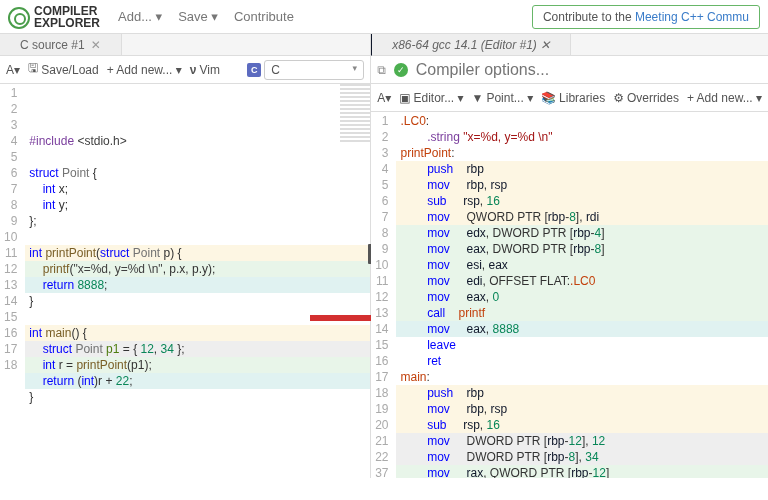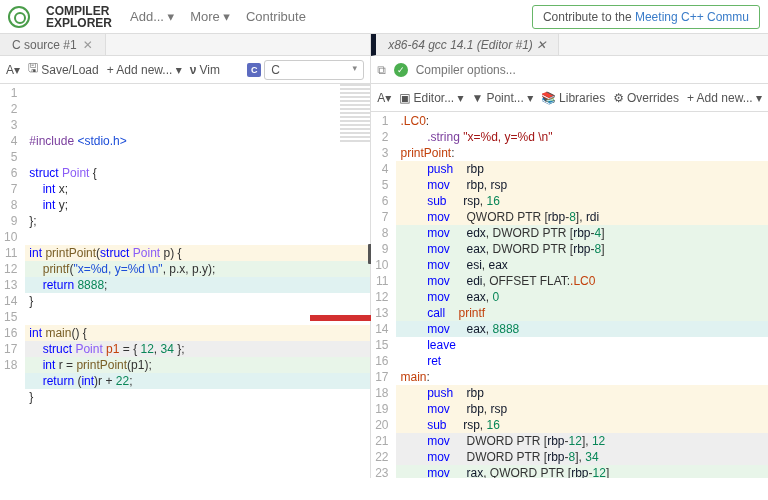--- a/index.html
+++ b/index.html
@@ -1,59 +1,59 @@
 <!DOCTYPE html>
 <html><head>
 <meta charset="utf-8">
 <style>
 *{margin:0;padding:0;box-sizing:border-box;font-family:-apple-system,BlinkMacSystemFont,"Segoe UI",sans-serif;font-size:12px}
 body{width:768px;height:500px;overflow:hidden;background:#fff;color:#333}
 .header{display:flex;align-items:center;height:34px;padding:0 8px;border-bottom:1px solid #ddd}
-.logo{display:flex;align-items:center;gap:16px;margin-right:18px}
+.logo{display:flex;align-items:flex-end;gap:4px;margin-right:18px}
 .logo-icon{width:22px;height:22px;border:2px solid #4a9d4a;border-radius:50%;position:relative}
 .logo-icon:before{content:"";position:absolute;width:8px;height:8px;border:2px solid #4a9d4a;border-radius:50%;top:4px;left:4px}
 .logo-text{font-weight:bold;font-size:11px;line-height:1;color:#333}
 .logo-text span{display:block}
 .top-menu{display:flex;gap:16px}
 .top-menu-item{color:#777;cursor:pointer;font-size:13px}
 .contribute{margin-left:auto;border:1px solid #67b668;border-radius:3px;padding:4px 10px;color:#555;font-size:12px}
 .contribute a{color:#3a7cc9;text-decoration:none}
 .tabs-row{display:flex;height:22px;background:#f5f5f5;border-bottom:1px solid #ddd}
-.tabs-row.right{border-left:5px solid #0f172a}
-.tab{padding:3px 12px;font-size:11px;color:#666;display:flex;align-items:center;gap:6px;background:#eee;border-right:1px solid #ddd}
+.tabs-row.right{border-left:1px solid #0f172a}
+.tab{padding:3px 20px;font-size:11px;color:#666;display:flex;align-items:center;gap:6px;background:#eee;border-right:1px solid #ddd}
 .tab.italic{font-style:italic}
 .tab .close{color:#999;cursor:pointer}
 .main{display:flex;height:444px}
 .pane{flex:1;display:flex;flex-direction:column;border-right:1px solid #ddd;position:relative}
 .pane:last-child{border-right:none}
 .toolbar{display:flex;align-items:center;height:28px;padding:0 6px;gap:8px;border-bottom:1px solid #ddd;font-size:12px;color:#555}
 .tb-item{display:flex;align-items:center;gap:3px;cursor:pointer;white-space:nowrap}
 .tb-item.right{margin-left:auto}
 .sel{border:1px solid #ccc;border-radius:3px;padding:2px 20px 2px 6px;background:#fff;min-width:100px;position:relative;font-size:12px}
 .sel.wide{min-width:150px}
 .sel:after{content:"▾";position:absolute;right:6px;color:#888;font-size:9px}
 .ext-icon{color:#888;cursor:pointer}
 .green-check{width:14px;height:14px;background:#4caf50;border-radius:50%;color:#fff;display:flex;align-items:center;justify-content:center;font-size:9px}
-.opts-input{border:none;outline:none;color:#0f766e;font-size:12px;flex:1}
+.opts-input{border:none;outline:none;color:#0f766e;font-size:16px;flex:1}
 .editor{flex:1;display:flex;font-family:Menlo,Consolas,monospace;font-size:12px;overflow:hidden;position:relative}
 .gutter{background:#fff;color:#aaa;text-align:right;padding:1px 8px 0 4px;user-select:none;line-height:16px}
 .code{flex:1;padding:1px 0 0 0;line-height:16px;white-space:pre;position:relative}
 .ln{height:16px;padding-left:4px}
 .minimap{position:absolute;right:0;top:0;width:30px;height:60px;background:linear-gradient(#ddd 2px,transparent 2px) 0 0/100% 4px}
 .hl-yellow{background:#fdf6e3}
 .hl-green{background:#e8f5e9}
 .hl-teal{background:#e0f2f1}
 .hl-gray{background:#eeeeee}
 .k-blue{color:#0000ff}
-.k-teal{color:#c2410c}
-.k-red{color:#1d4ed8}
+.k-teal{color:#4d7c0f}
+.k-red{color:#404040}
 .k-num{color:#098658}
 .k-func{color:#795e26}
 .k-purple{color:#7a3e9d}
-.k-dgreen{color:#8b5cf6}
+.k-dgreen{color:#737373}
 .annotations{position:absolute;left:140px;top:225px;color:#d32f2f;font-size:12px;line-height:1.6}
 .annotations p{margin-bottom:8px}
 .arrow{position:absolute;left:310px;top:270px;width:90px;height:28px}
 .arrow-line{position:absolute;top:11px;left:0;width:70px;height:6px;background:#d32f2f}
 .arrow-head{position:absolute;right:0;top:0;width:0;height:0;border-left:22px solid #d32f2f;border-top:14px solid transparent;border-bottom:14px solid transparent}
 .lang-icon{width:14px;height:14px;background:#5c6bc0;border-radius:2px;color:#fff;display:inline-flex;align-items:center;justify-content:center;font-size:9px;font-weight:bold}
 .drag-bar{position:absolute;left:-3px;top:210px;width:6px;height:20px;background:#555;border-radius:1px}
 .asm-label{color:#c2410c}
 .asm-op{color:#0000ff}
 .asm-reg{color:#0f172a}
@@ -67,21 +67,21 @@
 <div class="header">
   <div class="logo">
     <div class="logo-icon"></div>
     <div class="logo-text">
       <span>COMPILER</span>
       <span>EXPLORER</span>
     </div>
   </div>
   <div class="top-menu">
     <span class="top-menu-item">Add... ▾</span>
-    <span class="top-menu-item">More ▾</span>
+    <span class="top-menu-item">Save ▾</span>
     <span class="top-menu-item">Contribute</span>
   </div>
   <div class="contribute">
     <span>Contribute to the </span><a>Meeting C++ Commu</a>
   </div>
 </div>
 
 <div class="main">
 
   <div class="pane" style="flex:1.05">
@@ -172,19 +172,19 @@
           <div>13</div>
           <div>14</div>
           <div>15</div>
           <div>16</div>
           <div>17</div>
           <div>18</div>
           <div>19</div>
           <div>20</div>
           <div>21</div>
           <div>22</div>
-          <div>23</div>
+          <div>37</div>
         </div>
       <div class="code" id="asm-code"><div class="ln "><span class="asm-label">.LC0</span>:</div><div class="ln ">        <span class="asm-dir">.string</span> <span class="asm-str">"x=%d, y=%d \n"</span></div><div class="ln "><span class="asm-label">printPoint</span>:</div><div class="ln hl-yellow">        <span class="asm-op">push</span>    <span class="asm-reg">rbp</span></div><div class="ln hl-yellow">        <span class="asm-op">mov</span>     <span class="asm-reg">rbp</span>, <span class="asm-reg">rsp</span></div><div class="ln hl-yellow">        <span class="asm-op">sub</span>     <span class="asm-reg">rsp</span>, <span class="asm-num">16</span></div><div class="ln hl-yellow">        <span class="asm-op">mov</span>     QWORD PTR [<span class="asm-reg">rbp</span>-<span class="asm-num">8</span>], <span class="asm-reg">rdi</span></div><div class="ln hl-green">        <span class="asm-op">mov</span>     <span class="asm-reg">edx</span>, DWORD PTR [<span class="asm-reg">rbp</span>-<span class="asm-num">4</span>]</div><div class="ln hl-green">        <span class="asm-op">mov</span>     <span class="asm-reg">eax</span>, DWORD PTR [<span class="asm-reg">rbp</span>-<span class="asm-num">8</span>]</div><div class="ln hl-green">        <span class="asm-op">mov</span>     <span class="asm-reg">esi</span>, <span class="asm-reg">eax</span></div><div class="ln hl-green">        <span class="asm-op">mov</span>     <span class="asm-reg">edi</span>, OFFSET FLAT:<span class="asm-label">.LC0</span></div><div class="ln hl-green">        <span class="asm-op">mov</span>     <span class="asm-reg">eax</span>, <span class="asm-num">0</span></div><div class="ln hl-green">        <span class="asm-op">call</span>    <span class="asm-label">printf</span></div><div class="ln hl-teal">        <span class="asm-op">mov</span>     <span class="asm-reg">eax</span>, <span class="asm-num">8888</span></div><div class="ln ">        <span class="asm-op">leave</span></div><div class="ln ">        <span class="asm-op">ret</span></div><div class="ln "><span class="asm-label">main</span>:</div><div class="ln hl-yellow">        <span class="asm-op">push</span>    <span class="asm-reg">rbp</span></div><div class="ln hl-yellow">        <span class="asm-op">mov</span>     <span class="asm-reg">rbp</span>, <span class="asm-reg">rsp</span></div><div class="ln hl-yellow">        <span class="asm-op">sub</span>     <span class="asm-reg">rsp</span>, <span class="asm-num">16</span></div><div class="ln hl-gray">        <span class="asm-op">mov</span>     DWORD PTR [<span class="asm-reg">rbp</span>-<span class="asm-num">12</span>], <span class="asm-num">12</span></div><div class="ln hl-gray">        <span class="asm-op">mov</span>     DWORD PTR [<span class="asm-reg">rbp</span>-<span class="asm-num">8</span>], <span class="asm-num">34</span></div><div class="ln hl-green">        <span class="asm-op">mov</span>     <span class="asm-reg">rax</span>, QWORD PTR [<span class="asm-reg">rbp</span>-<span class="asm-num">12</span>]</div></div>
     </div>
   </div>
 
 </div>
 
 </body></html>

